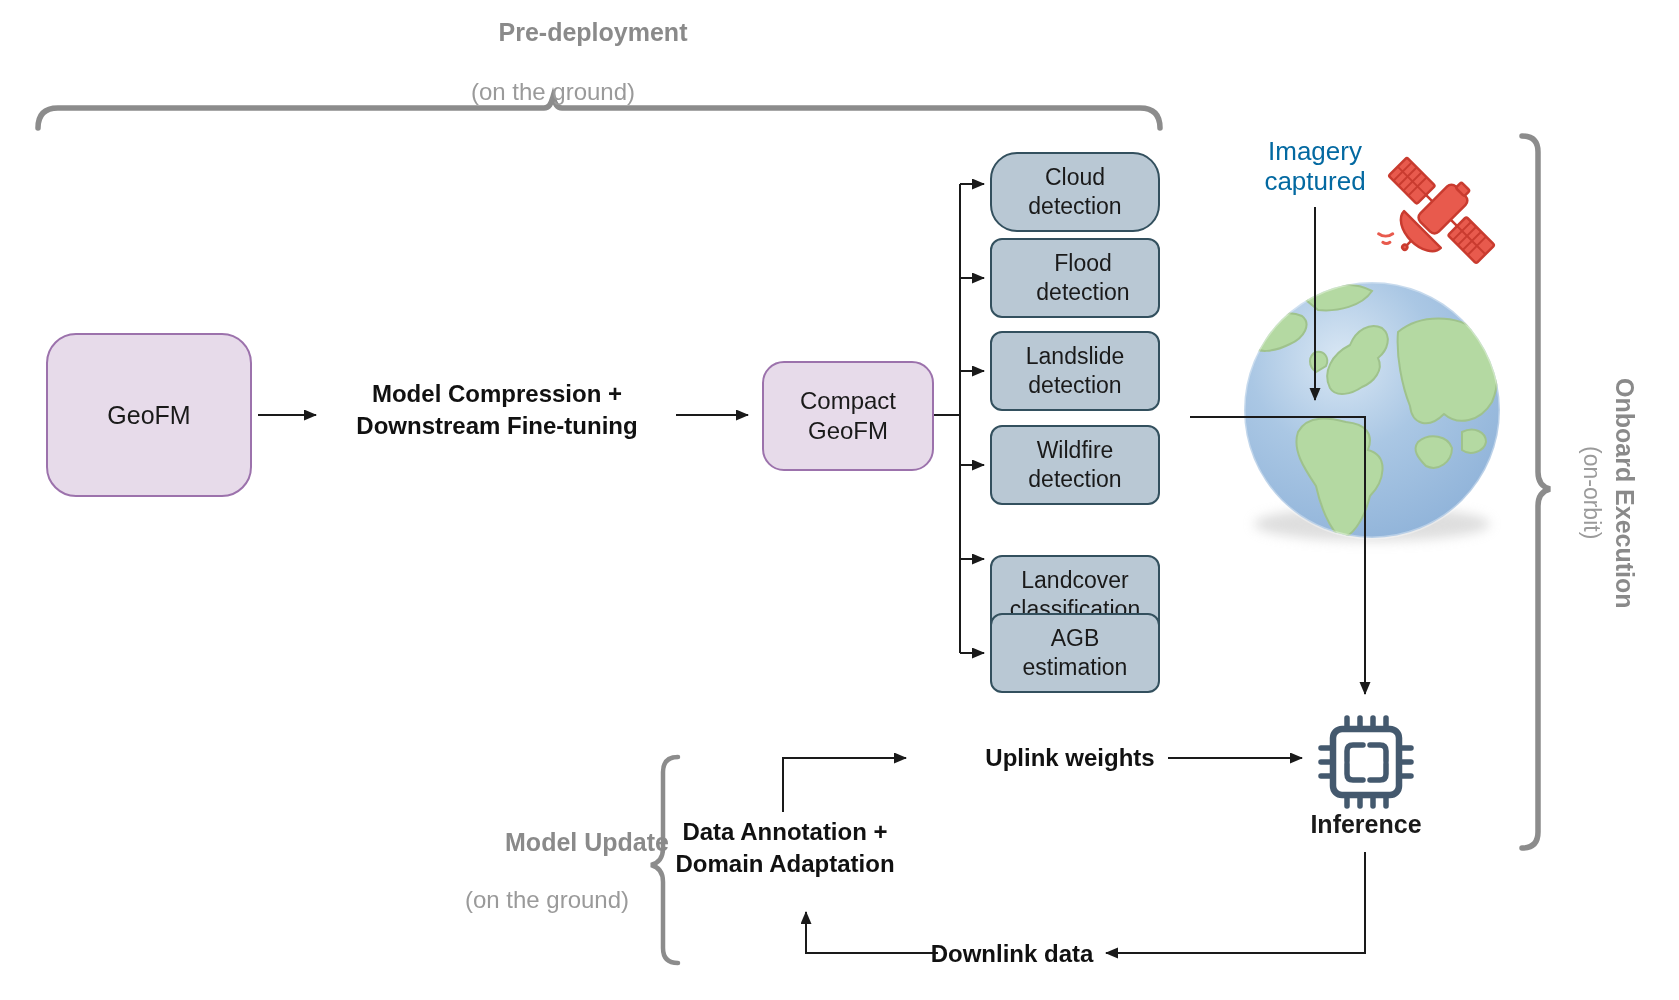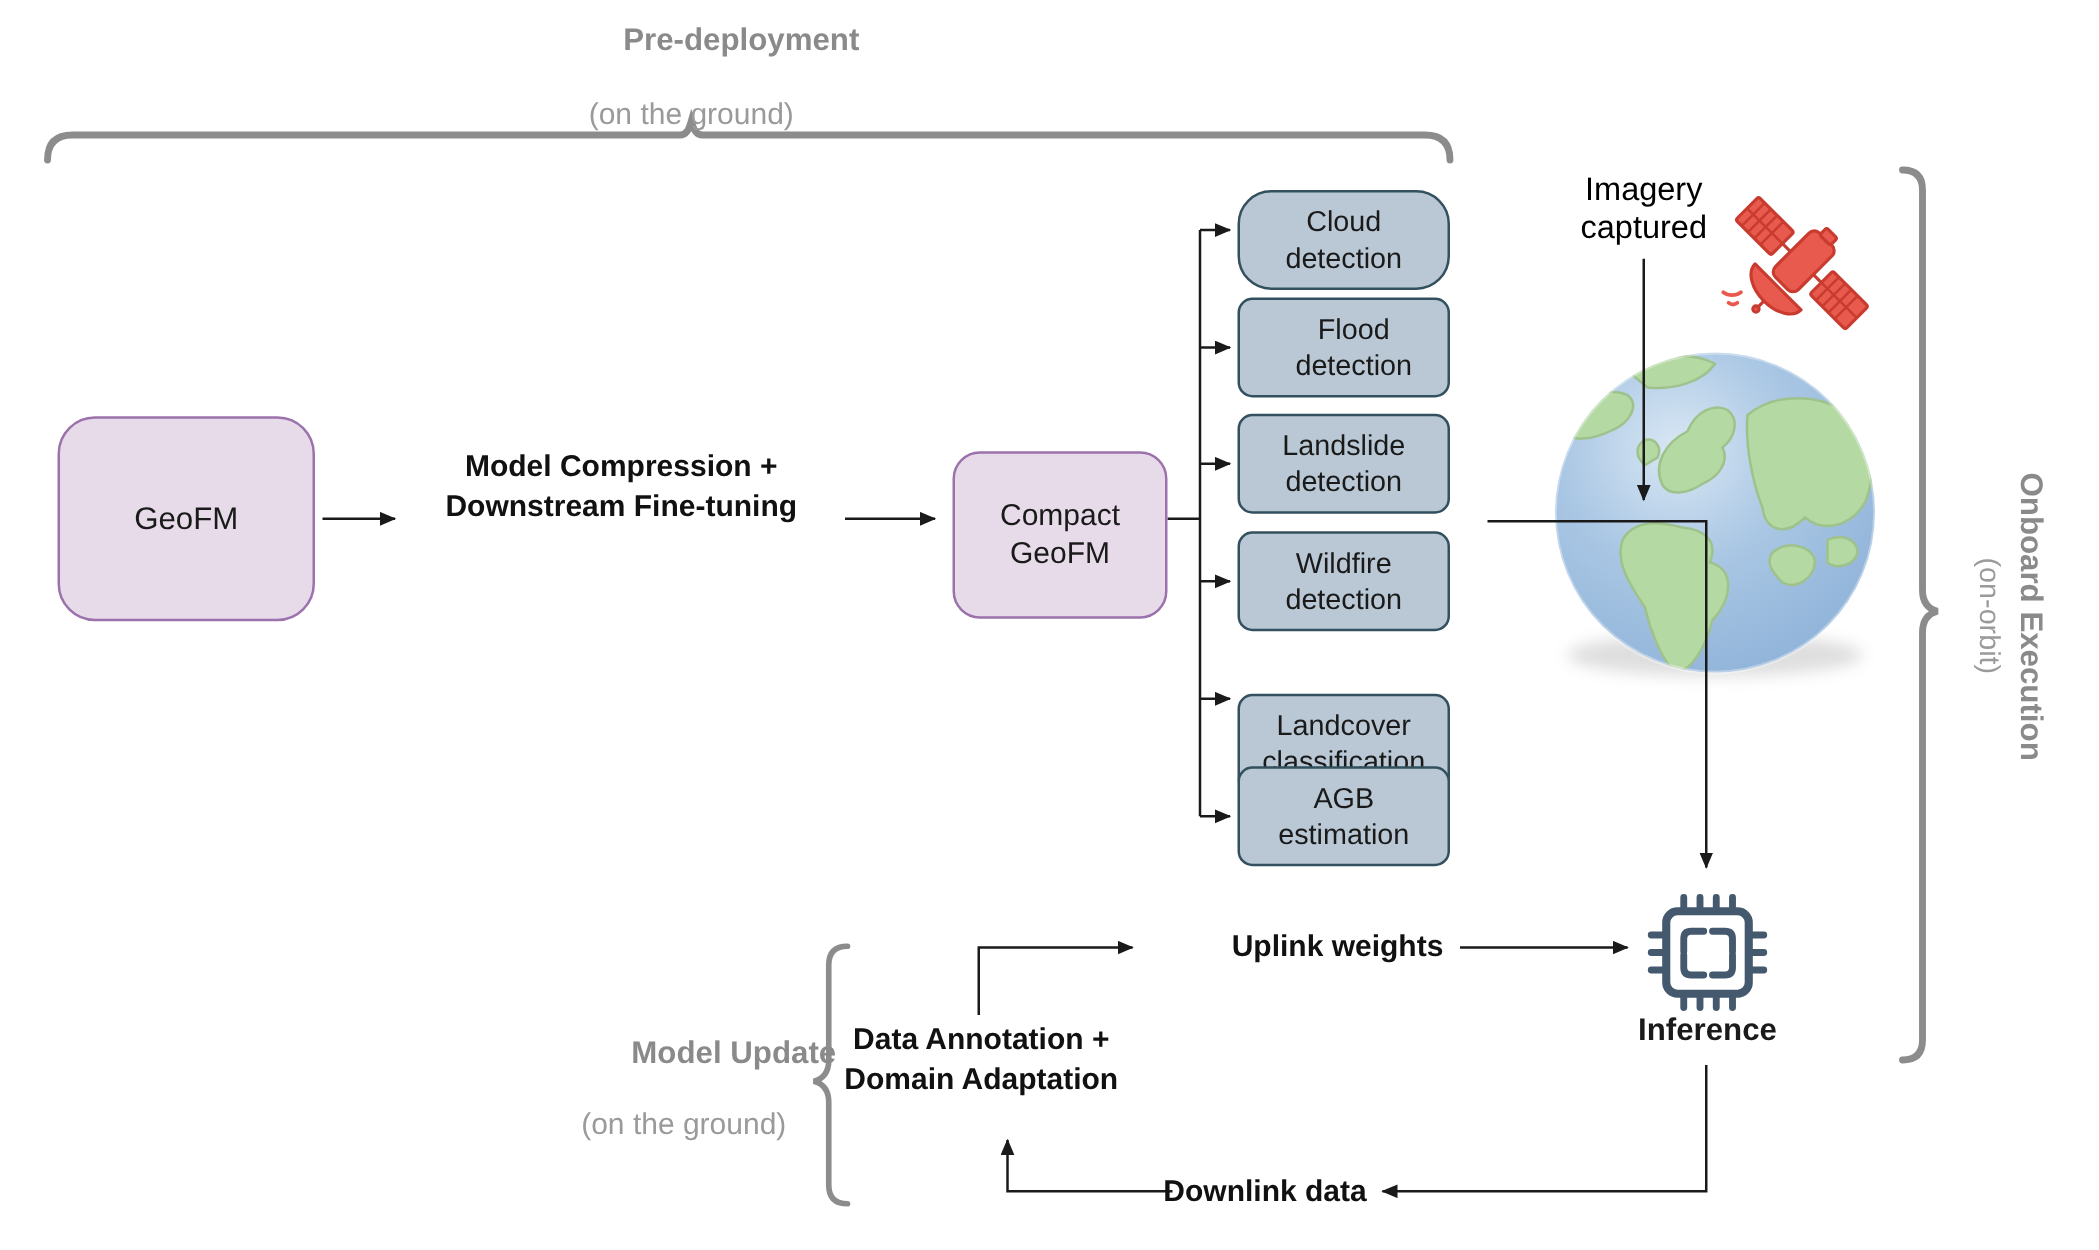--- a/index.html
+++ b/index.html
@@ -12,29 +12,29 @@
   }
   html,body{margin:0;padding:0;background:#fff;}
   .canvas{position:relative;width:1679px;height:1000px;background:#fff;overflow:hidden;
           font-family:"Liberation Sans", sans-serif;color:var(--line-black);}
   .abs{position:absolute;}
   .ctr{transform:translateX(-50%);text-align:center;}
   .multiline{white-space:pre-line;}
   .gray-title{font-weight:bold;font-size:25px;color:var(--label-gray);margin-left:40px;}
   .gray-sub{font-size:24px;color:var(--sub-gray);margin-top:28px;}
   .bold-label{font-weight:bold;font-size:24px;color:#111;line-height:32px;}
-  .plain-label{font-size:26px;color:#000000;line-height:30px;}
+  .plain-label{font-size:26px;color:#0369a1;line-height:30px;}
   .node{display:flex;align-items:center;justify-content:center;text-align:center;
         box-sizing:border-box;}
   .purple-node{background:var(--purple-fill);border:2px solid var(--purple-border);}
   .task-node{left:990px;width:170px;height:80px;background:var(--task-fill);
              border:2px solid var(--task-border);border-radius:12px;
              font-size:23px;line-height:29px;}
   .geofm{left:46px;top:333px;width:206px;height:164px;border-radius:30px;font-size:25px;}
-  .compact{left:762px;top:361px;width:172px;height:134px;border-radius:22px;
+  .compact{left:762px;top:361px;width:172px;height:110px;border-radius:22px;
            font-size:24px;line-height:30px;}
   svg.layer{position:absolute;left:0;top:0;}
   .flow{stroke:var(--line-black);stroke-width:2;fill:none;}
   .brace{stroke:var(--brace-gray);fill:none;stroke-linecap:round;}
   .vtext{writing-mode:vertical-rl;text-orientation:mixed;height:310px;}
   .vtext div{height:100%;text-align:center;}
   .vtext .t1{font-weight:bold;font-size:25px;color:var(--label-gray);line-height:34px;}
   .vtext .t2{font-size:23px;color:var(--sub-gray);line-height:32px;}
 </style>
 </head>
@@ -126,21 +126,21 @@
     </g>
   </svg>
 
   <div class="abs ctr gray-title" style="left:553px;top:18px;">Pre-deployment</div>
   <div class="abs ctr gray-sub" style="left:553px;top:50px;">(on the ground)</div>
 
   <div class="abs node purple-node geofm">
     <span>GeoFM</span>
   </div>
 
-  <div class="abs ctr bold-label multiline" style="left:497px;top:358px;">Model Compression +
+  <div class="abs ctr bold-label multiline" style="left:497px;top:378px;">Model Compression +
 Downstream Fine-tuning</div>
 
   <div class="abs node purple-node compact multiline">
     <span class="multiline">Compact
 GeoFM</span>
   </div>
 
   <div class="abs node task-node multiline" style="top:152px;border-radius:27px;">Cloud
 detection</div>
   <div class="abs node task-node multiline" style="top:238px;padding-left:16px;">Flood

